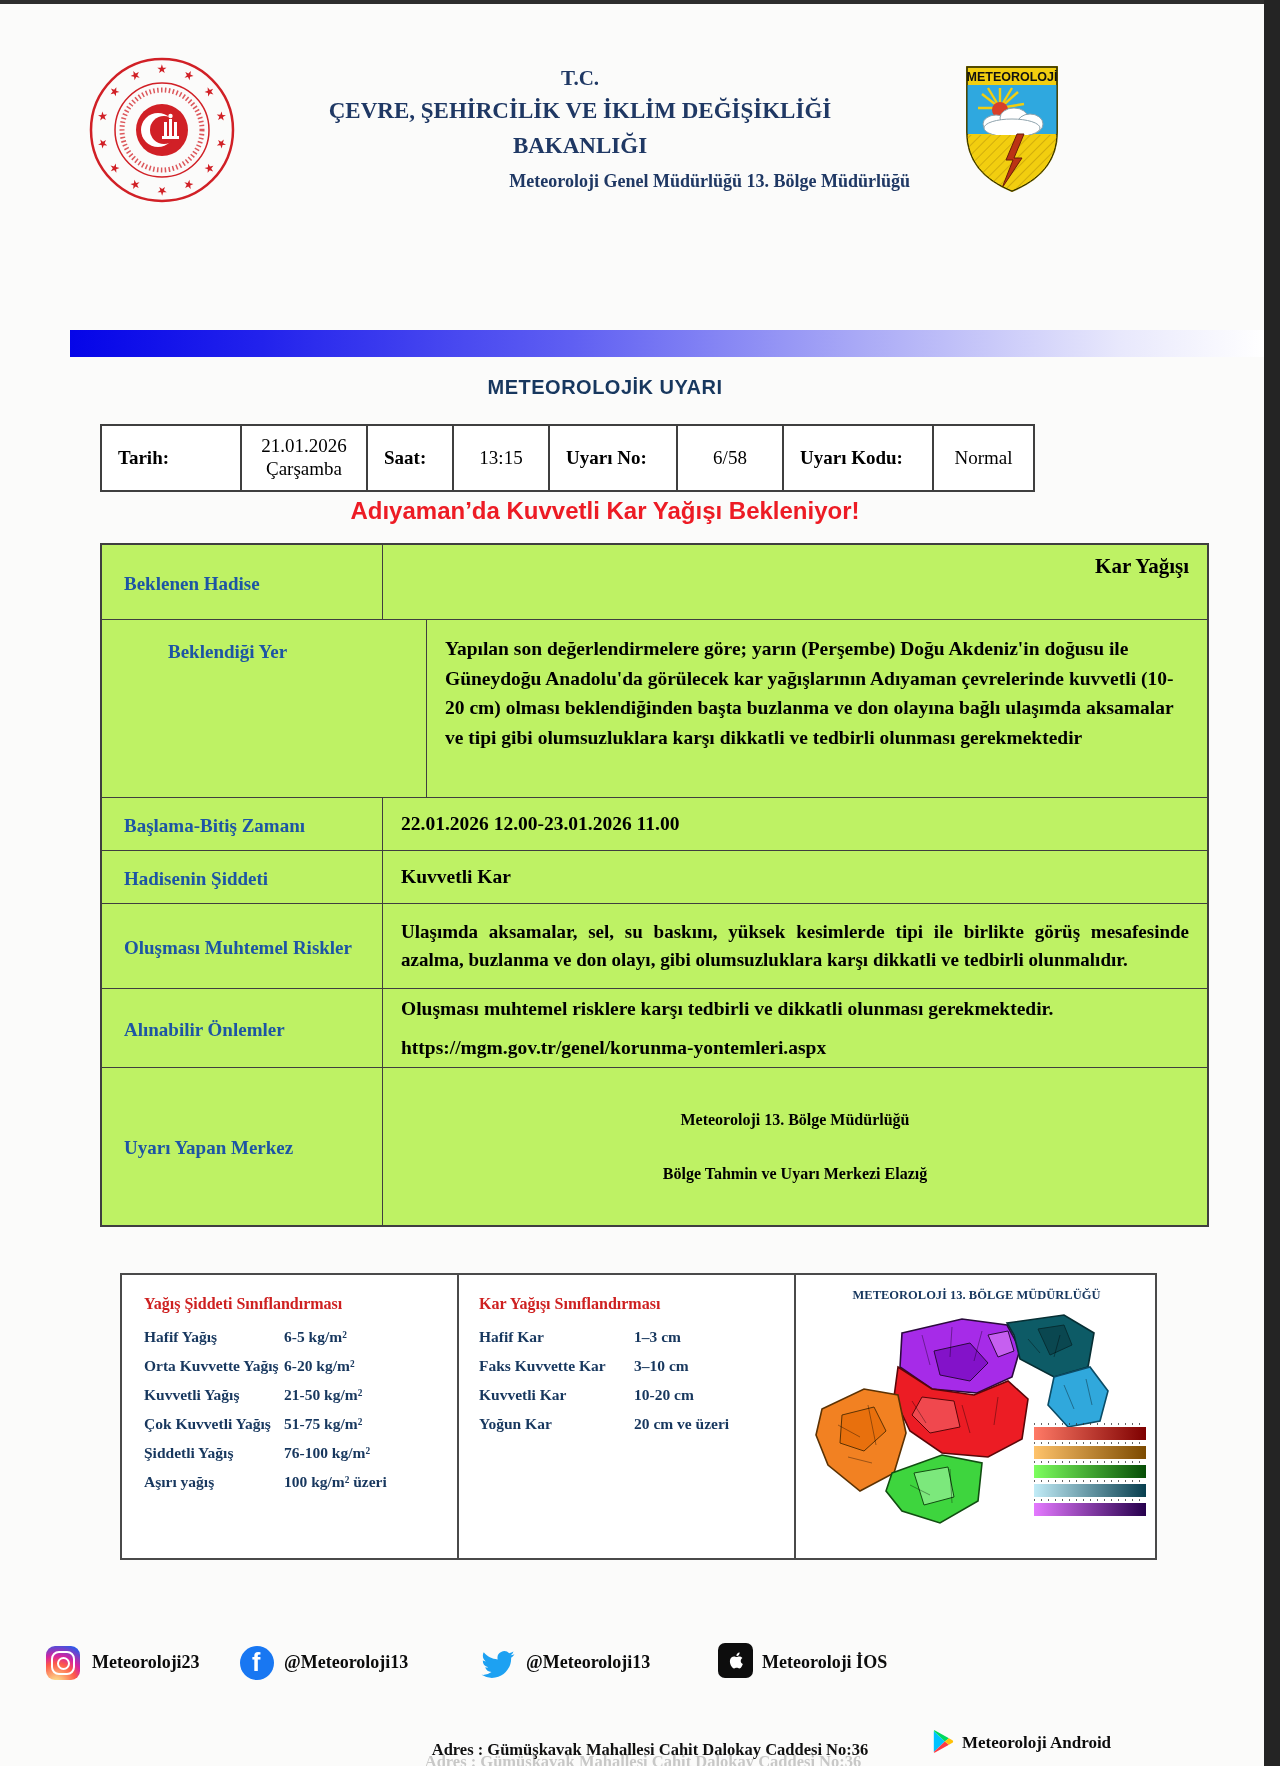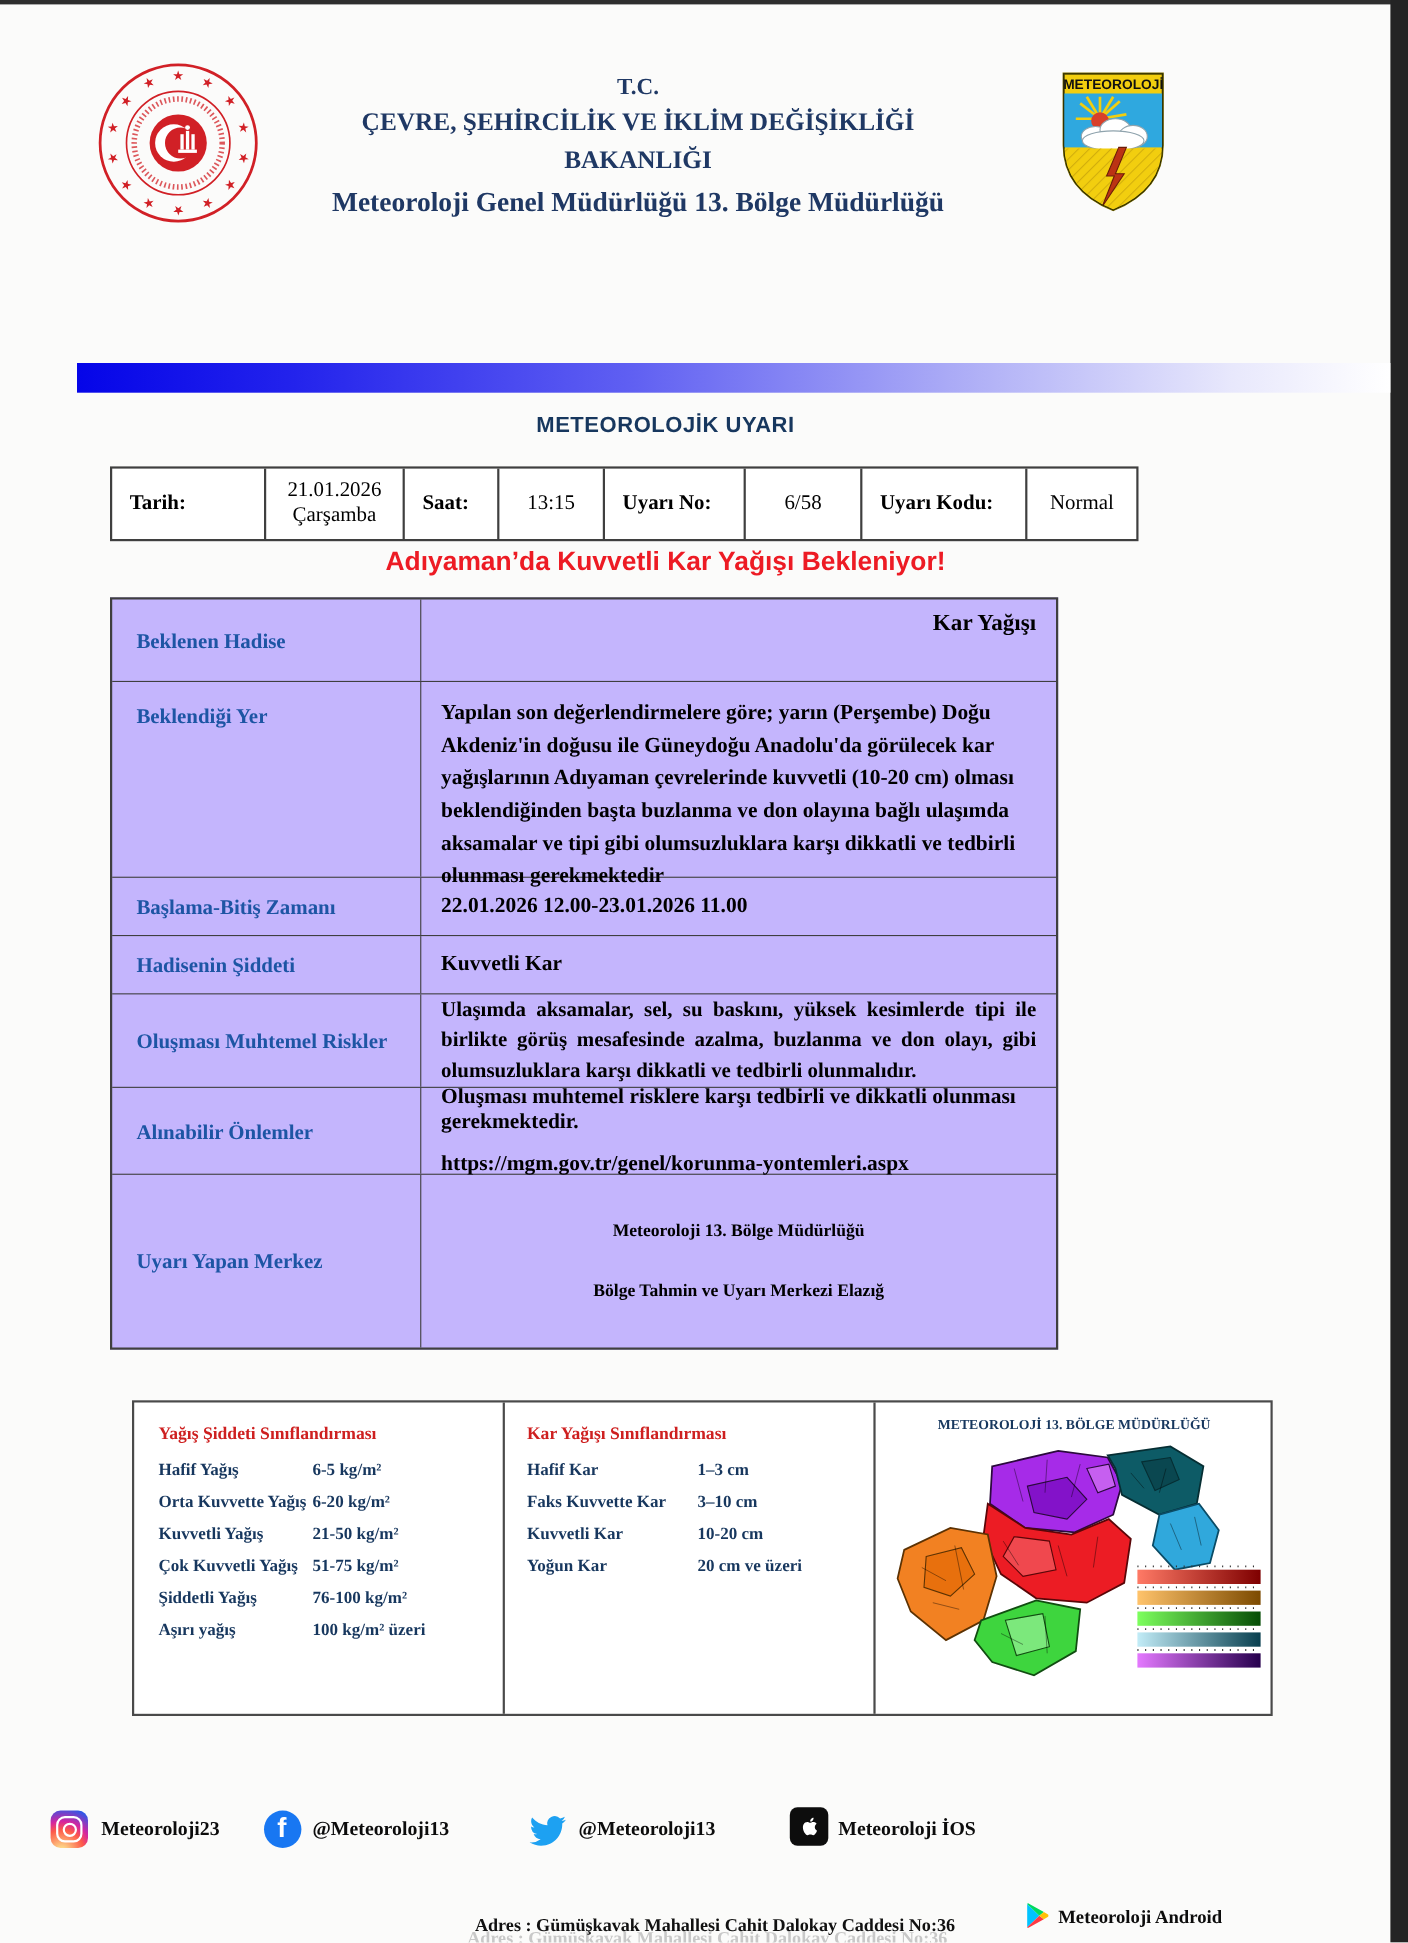--- a/index.html
+++ b/index.html
@@ -10,21 +10,21 @@
 
   
   .edge-right{position:absolute;top:0;right:0;width:16px;height:100%;background:#242424;}
   .edge-top{position:absolute;top:0;left:0;right:0;height:4px;background:#2e2e2e;}
 
   
   .hdr-text{left:250px;top:66px;width:660px;text-align:center;color:#1F3864;font-weight:bold;}
   .hdr-tc{font-size:21px;margin-bottom:7px;}
   .hdr-l2{font-size:23px;margin-bottom:9px;}
   .hdr-l3{font-size:23px;margin-bottom:12px;}
-  .hdr-l4{font-size:25px;}
+  .hdr-l4{font-size:18px;text-align:right;}
 
   
   .grad-bar{left:70px;top:330px;width:1194px;height:27px;
     background:linear-gradient(90deg,#0505e8 0%,#2222ec 16%,#5f5ff2 42%,#a9a9f6 66%,#e8e8fc 88%,#ffffff 100%);}
 
   .met-uyari{left:100px;top:376px;width:1010px;text-align:center;color:#17375E;
     font-weight:bold;font-size:20px;letter-spacing:.5px;}
 
   
   .info-table{left:100px;top:424px;width:935px;height:68px;border:2px solid #3f3f3f;
@@ -32,26 +32,26 @@
     box-sizing:border-box;background:#fff;}
   .info-cell{border-left:2px solid #3f3f3f;display:flex;align-items:center;font-size:19px;
     justify-content:center;text-align:center;line-height:1.2;}
   .info-cell:first-child{border-left:none;}
   .info-label{font-weight:bold;justify-content:flex-start;padding-left:16px;text-align:left;}
 
   .headline{left:100px;top:497px;width:1010px;text-align:center;color:#ED1B24;
     font-weight:bold;font-size:24px;}
 
   
-  .main-table{left:100px;top:543px;width:862px;border:2px solid #3f3f3f;background:#c4b5fd;box-sizing:border-box;}
+  .main-table{left:100px;top:543px;width:1109px;border:2px solid #3f3f3f;background:#bef264;box-sizing:border-box;}
   .m-row{display:flex;border-top:1.5px solid #3f3f3f;box-sizing:border-box;}
   .m-row:first-child{border-top:none;}
   .m-lbl{width:280px;min-width:280px;box-sizing:border-box;padding:14px 10px 10px 22px;
     color:#1d55a4;font-weight:bold;font-size:19px;display:flex;align-items:center;line-height:1.3;}
-  .m-lbl.top{align-items:flex-start;padding-top:20px;}
+  .m-lbl.top{align-items:flex-start;padding-top:20px;margin-left:44px;}
   .m-ct{flex:1;border-left:1.5px solid #3f3f3f;box-sizing:border-box;padding:10px 18px;
     font-weight:bold;font-size:19.5px;color:#000;display:flex;flex-direction:column;justify-content:center;}
   .r1{height:74px;} .r2{height:178px;} .r3{height:53px;} .r4{height:53px;}
   .r5{height:85px;} .r6{height:79px;} .r7{height:158px;}
   .r1 .m-ct{justify-content:flex-start;font-size:21px;padding-top:9px;text-align:right;}
   .r2 .m-ct{justify-content:flex-start;line-height:1.52;padding-top:14px;}
   .r5 .m-ct{text-align:justify;line-height:1.45;font-size:19px;}
   .r6 .m-ct{gap:17px;justify-content:center;}
   .r7 .m-ct{text-align:center;gap:36px;font-size:16px;}
 

